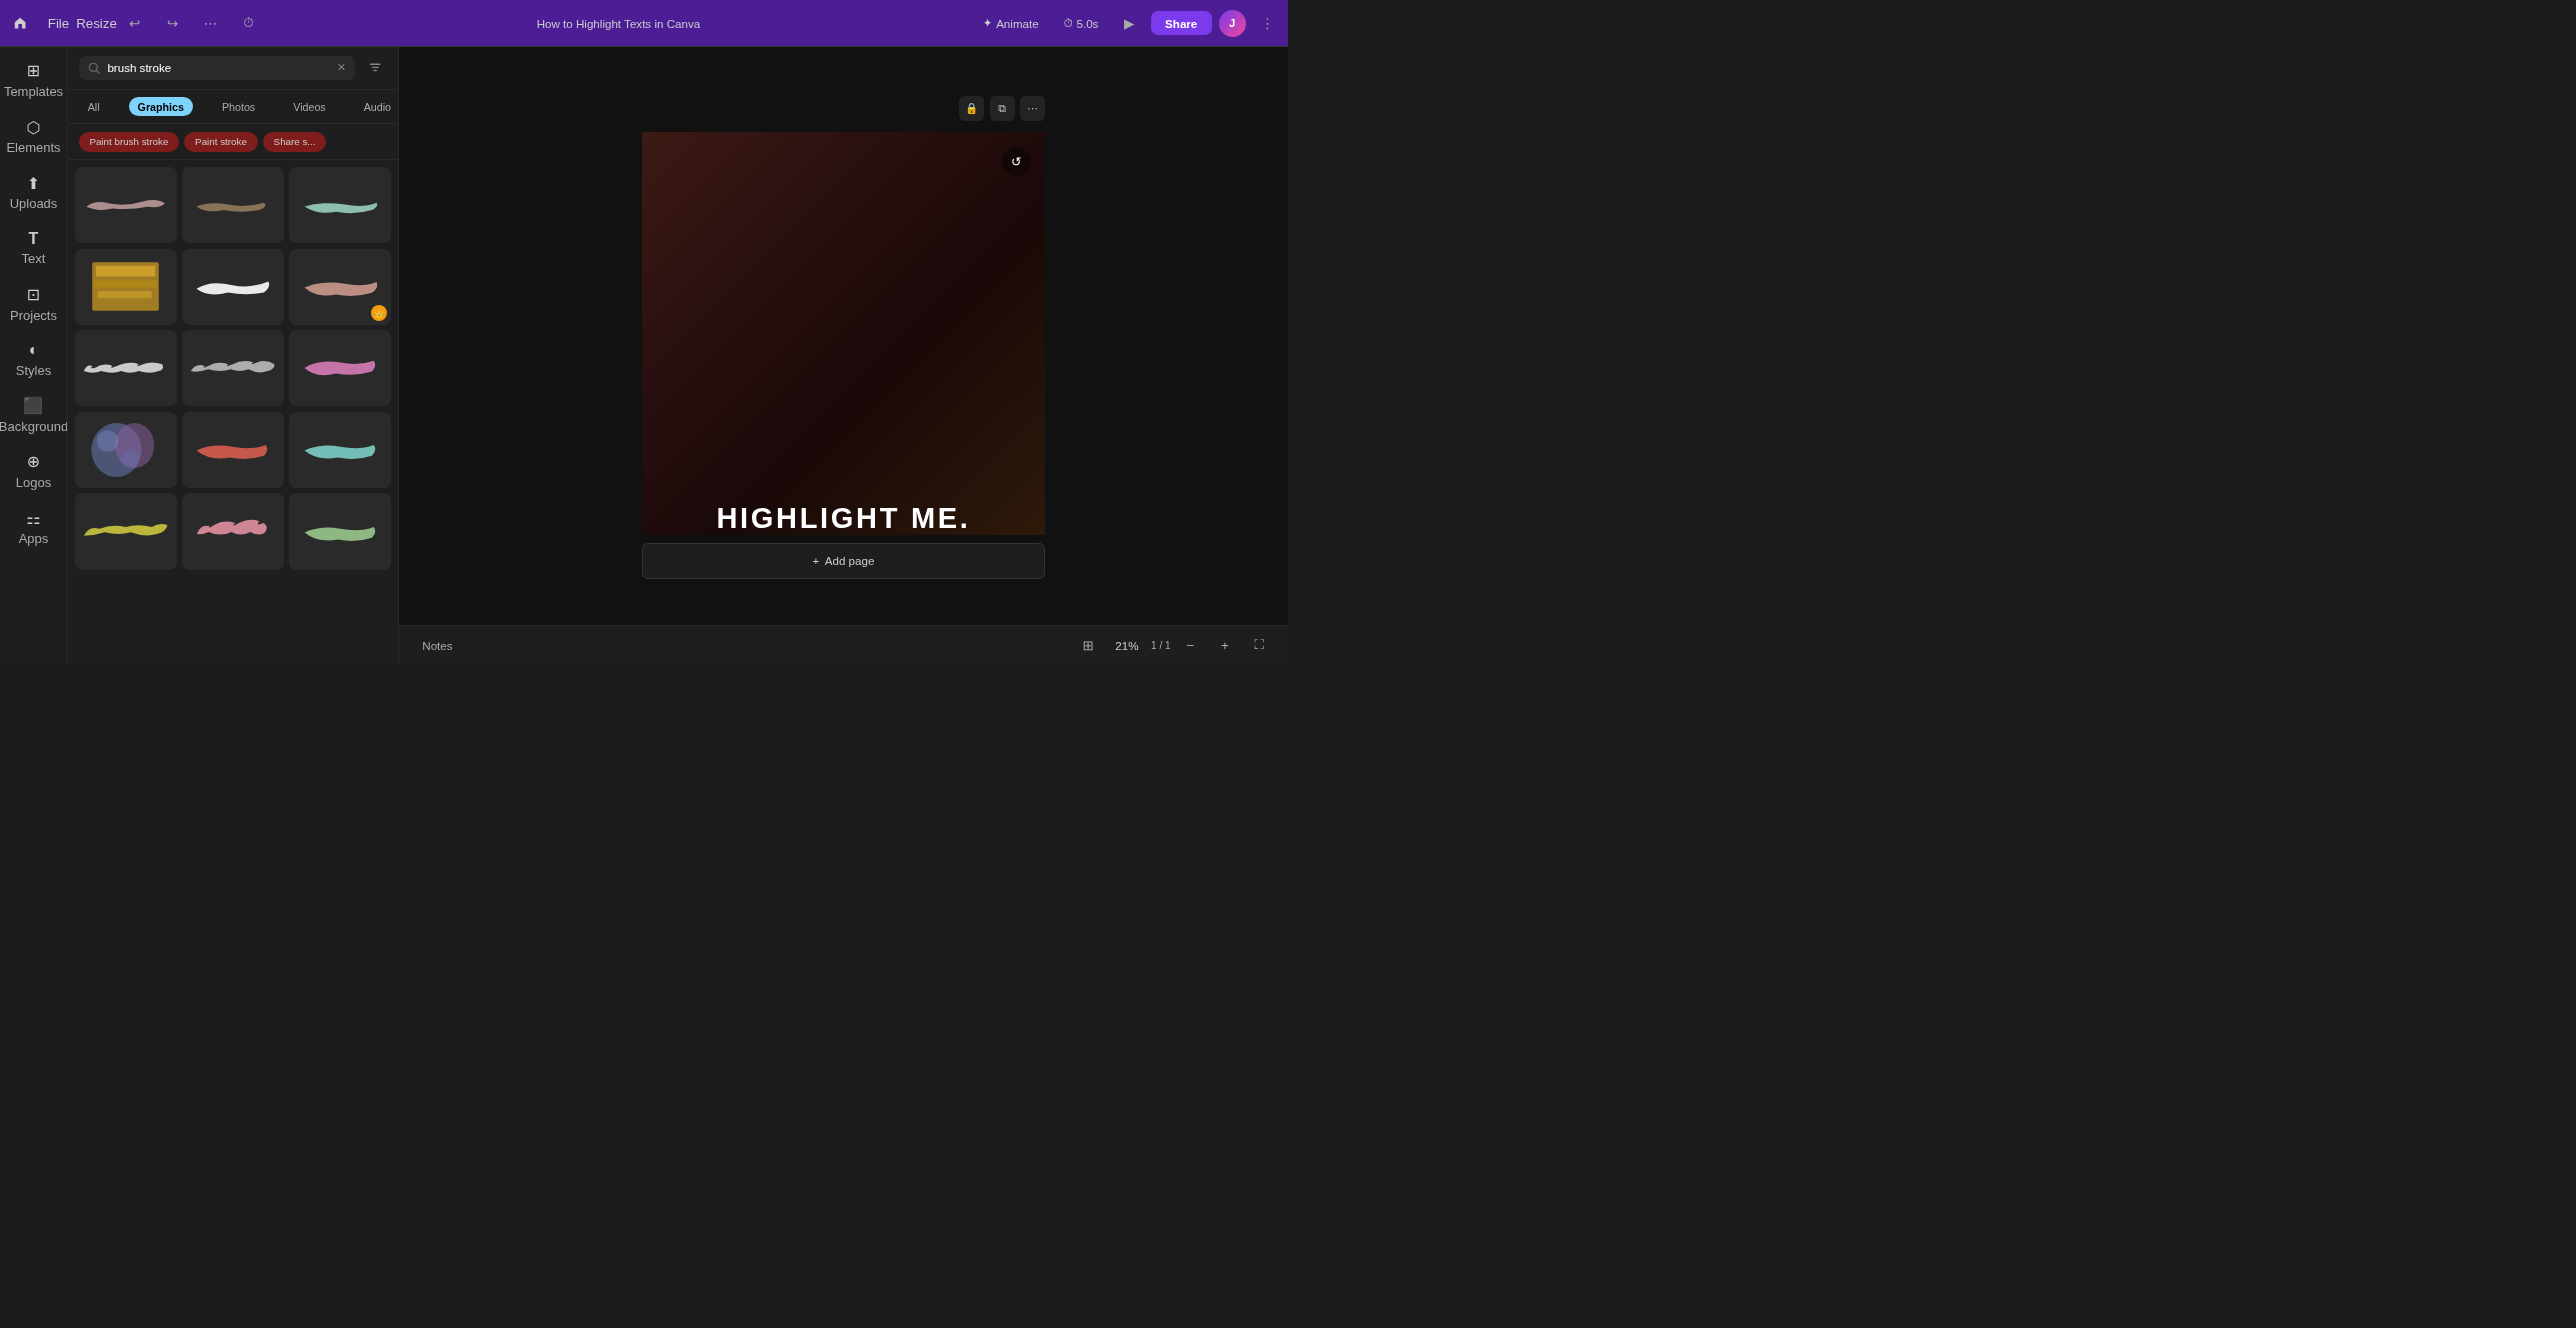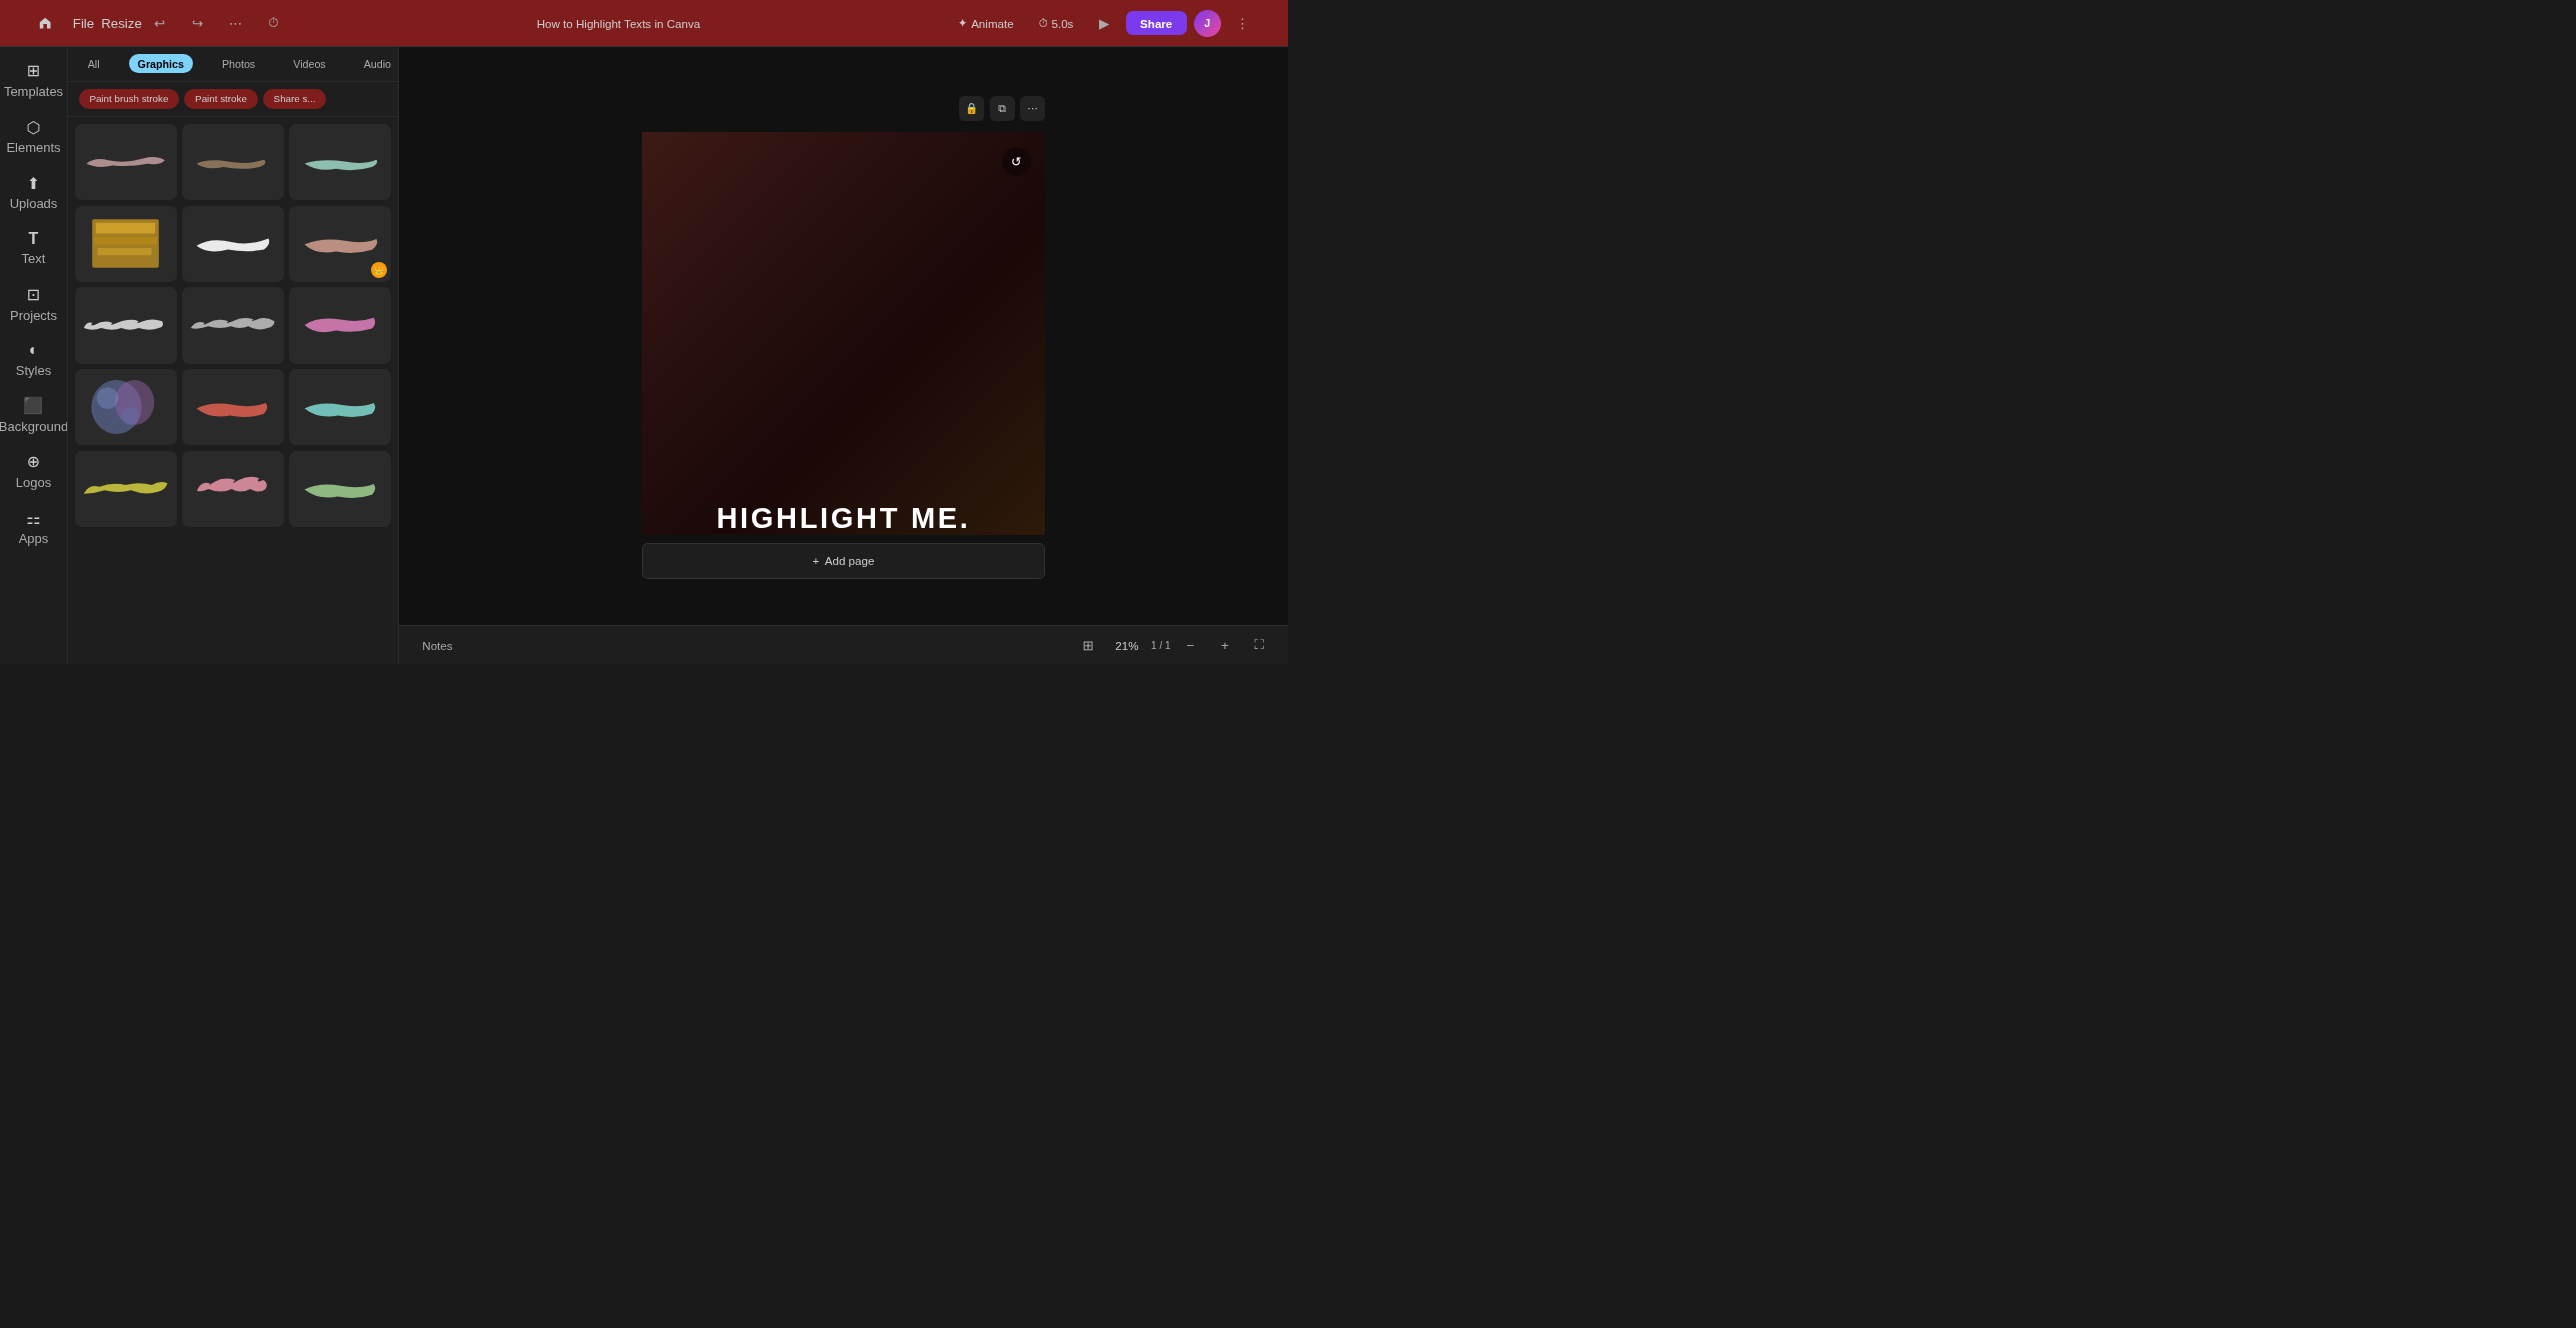--- a/index.html
+++ b/index.html
@@ -10,24 +10,24 @@
       width: 1288px;
       height: 664px;
       overflow: hidden;
       display: flex;
       flex-direction: column;
     }
 
     
     .topbar {
       height: 47px;
-      background: #7f1d1d;
-      display: flex;
-      align-items: center;
-      padding: 0 31px;
+      background: #4c1d95;
+      display: flex;
+      align-items: center;
+      padding: 0 6px;
       gap: 10.7px;
       border-bottom: 0.9px solid #333;
       flex-shrink: 0;
     }
     .topbar-left {
       display: flex;
       align-items: center;
       gap: 9px;
     }
     .home-btn {
@@ -470,20 +470,37 @@
       <span class="label">Logos</span>
     </div>
     <div class="sidebar-item">
       <span class="icon">⚏</span>
       <span class="label">Apps</span>
     </div>
   </div>
 
   <div class="left-panel">
 
+    <div class="search-bar">
+      <div class="search-input-wrap">
+        <svg width="12.5" height="12.5" viewBox="0 0 14 14">
+          <circle cx="6" cy="6" r="4.5" stroke="#666" stroke-width="1.5" fill="none"></circle>
+          <line x1="9.5" y1="9.5" x2="13" y2="13" stroke="#666" stroke-width="1.5"></line>
+        </svg>
+        <input class="search-input" type="text" value="brush stroke" placeholder="brush stroke" style="">
+        <button class="search-clear">✕</button>
+      </div>
+      <button class="search-filter-btn">
+        <svg width="14.3" height="14.3" viewBox="0 0 16 16">
+          <rect x="2" y="4" width="12" height="1.5" rx="0.75" fill="#888"></rect>
+          <rect x="4" y="7.5" width="8" height="1.5" rx="0.75" fill="#888"></rect>
+          <rect x="6" y="11" width="4" height="1.5" rx="0.75" fill="#888"></rect>
+        </svg>
+      </button>
+    </div>
 
     <div class="filter-tabs">
       <button class="filter-tab">All</button>
       <button class="filter-tab active">Graphics</button>
       <button class="filter-tab">Photos</button>
       <button class="filter-tab">Videos</button>
       <button class="filter-tab">Audio</button>
     </div>
 
     <div class="suggestion-chips">

